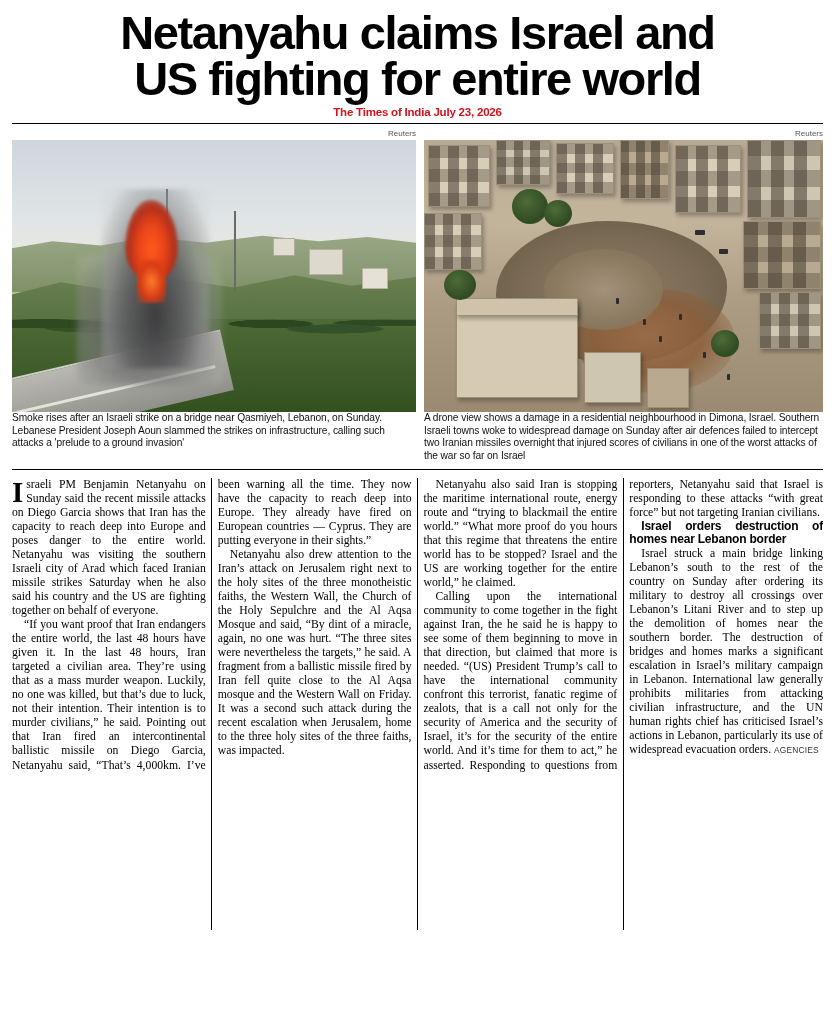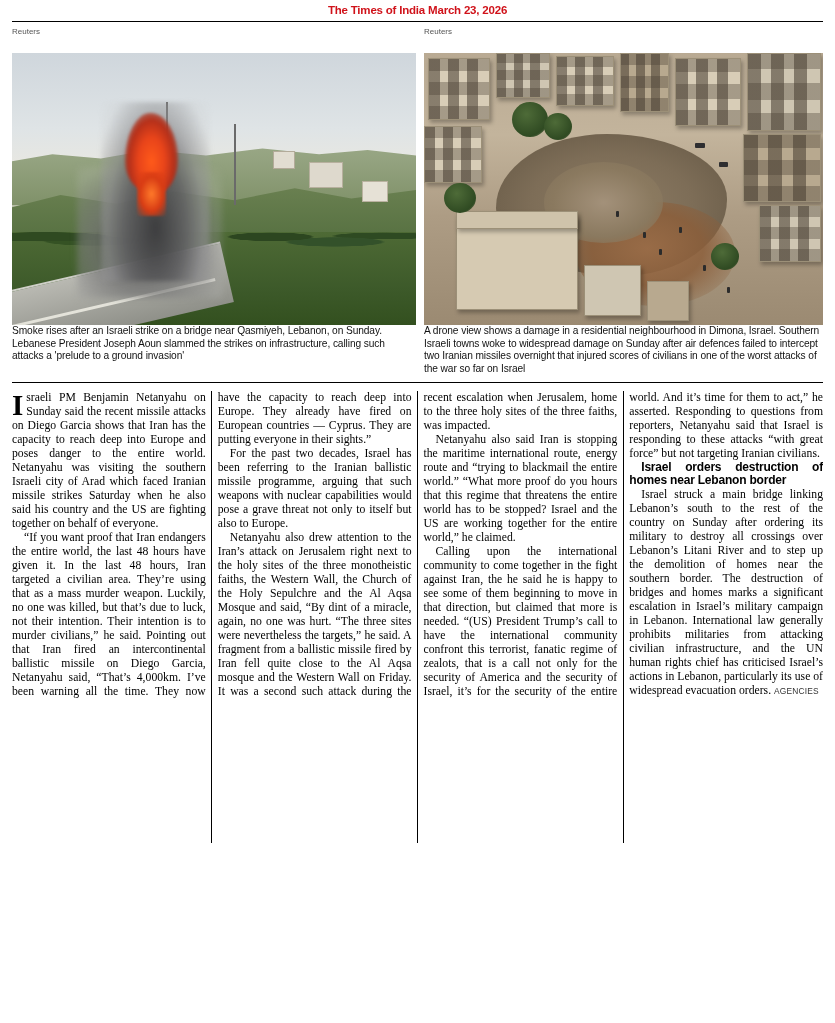--- a/index.html
+++ b/index.html
@@ -61,25 +61,26 @@
     display: flex;
     gap: 8px;
     margin: 6px 12px 0 12px;
   }
   .photo-block {
     position: relative;
   }
   .photo-block.left { width: 404px; }
   .photo-block.right { width: 399px; }
   .credit {
+    text-align: right;
     font-family: "Liberation Sans", sans-serif;
     font-size: 8px;
     color: #555;
     line-height: 1.1;
-    margin-bottom: 16px;
+    margin-bottom: 1px;
   }
   .photo {
     width: 100%;
     position: relative;
     overflow: hidden;
     display: block;
   }
   .photo.left { height: 272px; }
   .photo.right { height: 272px; }
   .caption {
@@ -268,22 +269,26 @@
     font-size: 8.4px;
     letter-spacing: 0.2px;
     color: #333;
   }
 </style>
 </head>
 <body>
 
 <div class="page">
 
-
-  <div class="source-line">The Times of India March 23, 2026</div>
+  <h1 class="headline">
+    <span>Netanyahu claims Israel and</span>
+    <span class="l2">US fighting for entire world</span>
+  </h1>
+
+  <div class="source-line">The Times of India July 23, 2026</div>
 
 
   <hr class="rule">
 
   <div class="photos">
 
     <div class="photo-block left">
       <div class="credit">Reuters</div>
       <div class="photo left">
         <div class="ph1-sky"></div>
@@ -349,21 +354,20 @@
       <div class="caption">A drone view shows a damage in a residential neighbourhood in Dimona, Israel. Southern Israeli towns woke to widespread damage on Sunday after air defences failed to intercept two Iranian missiles overnight that injured scores of civilians in one of the worst attacks of the war so far on Israel</div>
     </div>
 
   </div>
 
   <hr class="caption-rule">
 
   <div class="body-cols">
     <p class="first"><span class="dropcap">I</span><span>sraeli PM Benjamin Netanyahu on Sunday said the recent missile attacks on Diego Garcia shows that Iran has the capacity to reach deep into Europe and poses danger to the entire world. Netanyahu was visiting the southern Israeli city of Arad which faced Iranian missile strikes Saturday when he also said his country and the US are fighting together on behalf of everyone.</span></p>
     <p>“If you want proof that Iran endangers the entire world, the last 48 hours have given it. In the last 48 hours, Iran targeted a civilian area. They’re using that as a mass murder weapon. Luckily, no one was killed, but that’s due to luck, not their intention. Their intention is to murder civilians,” he said. Pointing out that Iran fired an intercontinental ballistic missile on Diego Garcia, Netanyahu said, “That’s 4,000km. I’ve been warning all the time. They now have the capacity to reach deep into Europe. They already have fired on European countries — Cyprus. They are putting everyone in their sights.”</p>
-    <p>For the past two decades, Israel has been referring to the Iranian ballistic missile programme, arguing that such weapons with nuclear capabilities would pose a grave threat not only to itself but also to Europe.</p>
     <p>Netanyahu also drew attention to the Iran’s attack on Jerusalem right next to the holy sites of the three monotheistic faiths, the Western Wall, the Church of the Holy Sepulchre and the Al Aqsa Mosque and said, “By dint of a miracle, again, no one was hurt. “The three sites were nevertheless the targets,” he said. A fragment from a ballistic missile fired by Iran fell quite close to the Al Aqsa mosque and the Western Wall on Friday. It was a second such attack during the recent escalation when Jerusalem, home to the three holy sites of the three faiths, was impacted.</p>
     <p>Netanyahu also said Iran is stopping the maritime international route, energy route and “trying to blackmail the entire world.” “What more proof do you hours that this regime that threatens the entire world has to be stopped? Israel and the US are working together for the entire world,” he claimed.</p>
     <p>Calling upon the international community to come together in the fight against Iran, the he said he is happy to see some of them beginning to move in that direction, but claimed that more is needed. “(US) President Trump’s call to have the international community confront this terrorist, fanatic regime of zealots, that is a call not only for the security of America and the security of Israel, it’s for the security of the entire world. And it’s time for them to act,” he asserted. Responding to questions from reporters, Netanyahu said that Israel is responding to these attacks “with great force” but not targeting Iranian civilians.</p>
     <p class="sub-subhead">Israel orders destruction of homes near Lebanon border</p>
     <p><span>Israel struck a main bridge linking Lebanon’s south to the rest of the country on Sunday after ordering its military to destroy all crossings over Lebanon’s Litani River and to step up the demolition of homes near the southern border. The destruction of bridges and homes marks a significant escalation in Israel’s military campaign in Lebanon. International law generally prohibits militaries from attacking civilian infrastructure, and the UN human rights chief has criticised Israel’s actions in Lebanon, particularly its use of widespread evacuation orders.</span> <span class="agencies">AGENCIES</span></p>
   </div>
 
 </div>
 
 </body></html>

